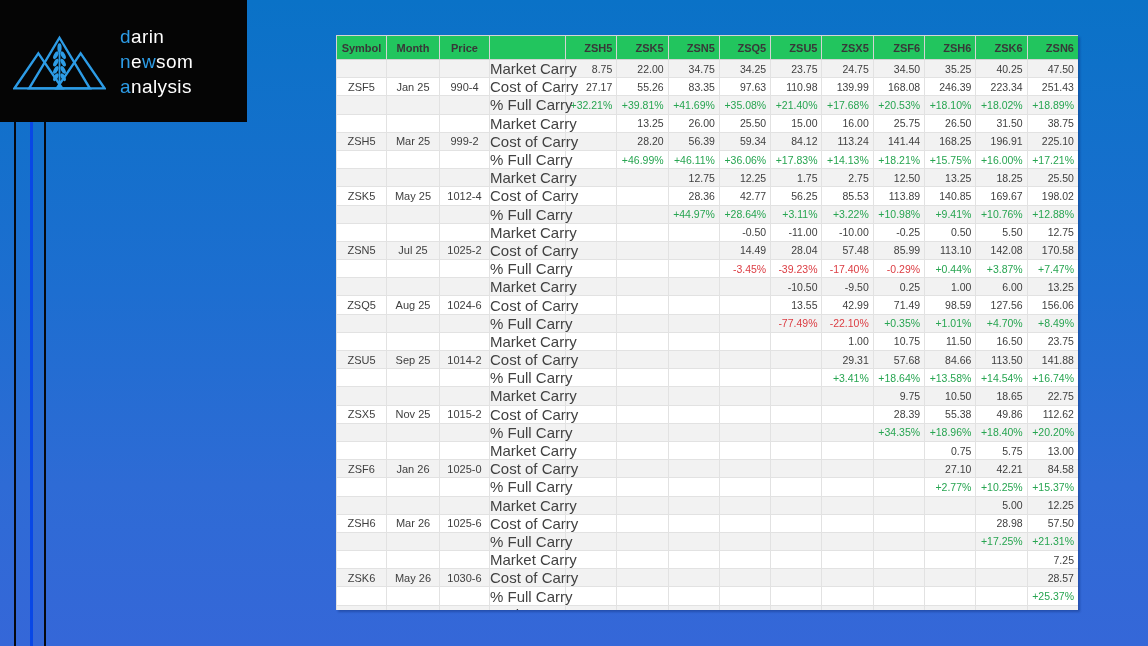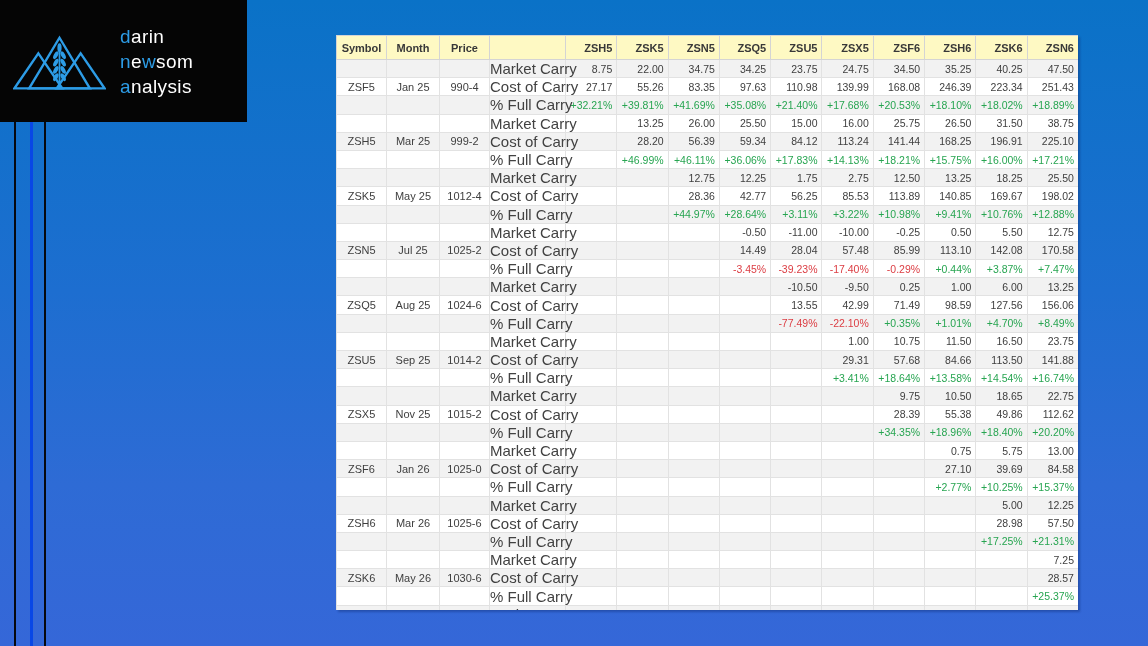--- a/index.html
+++ b/index.html
@@ -27,21 +27,21 @@
     position:absolute;left:336px;top:35px;width:742px;height:575px;
     background:#ffffff;overflow:hidden;
     box-shadow:2px 2px 2px rgba(16,45,115,.40);
   }
   table{border-collapse:collapse;table-layout:fixed;width:742px;color:#3e3e3e;}
   th,td{
     border:1px solid #e2e2e2;box-sizing:border-box;height:18.2px;
     white-space:nowrap;font-size:10.5px;padding:0;
   }
   thead th{
-    height:24px;background:#fef9c3;border-color:#d4d4d4;
+    height:24px;background:#22c55e;border-color:#d4d4d4;
     font-weight:700;color:#383838;font-size:11px;
   }
   .c{text-align:center;}
   .r{text-align:right;padding-right:4px;}
   td.sym{font-size:11px;}
   td.lbl{text-align:center;font-size:15px;color:#424242;}
   tr.odd td{background:#f2f2f2;}
   td.pos{color:#27a551;}
   td.neg{color:#dc3d43;margin-left:20px;}
 </style>
@@ -470,21 +470,21 @@
           <td class="c sym">1025-0</td>
           <td class="lbl">Cost of Carry</td>
           <td class="r"></td>
           <td class="r"></td>
           <td class="r"></td>
           <td class="r"></td>
           <td class="r"></td>
           <td class="r"></td>
           <td class="r"></td>
           <td class="r">27.10</td>
-          <td class="r">39.69</td>
+          <td class="r">42.21</td>
           <td class="r">84.58</td>
         </tr>
         <tr>
           <td class="c sym"></td>
           <td class="c sym"></td>
           <td class="c sym"></td>
           <td class="lbl">% Full Carry</td>
           <td class="r"></td>
           <td class="r"></td>
           <td class="r"></td>

